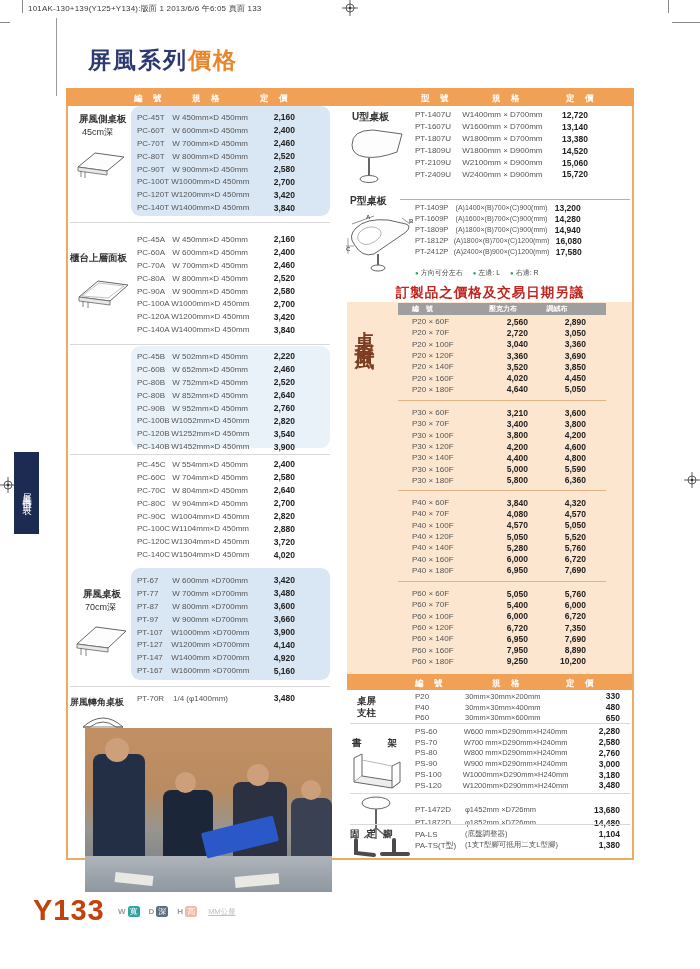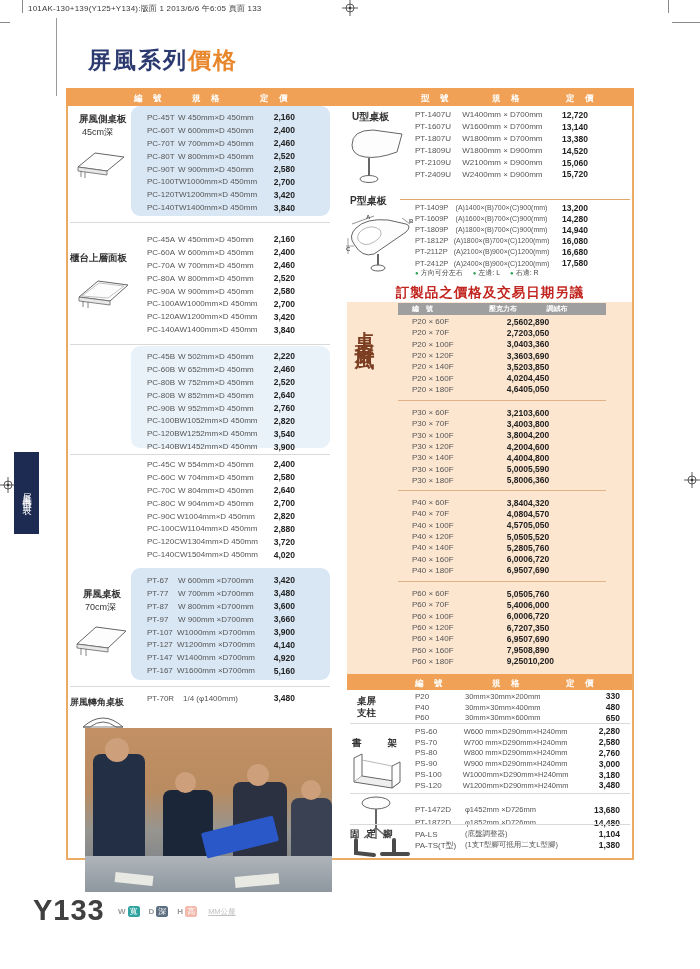--- a/index.html
+++ b/index.html
@@ -17,39 +17,39 @@
   .title .accent{color:#e8862c;}
 
   
   .frame{left:66px;top:88px;width:568px;height:772px;border:2px solid #ecab63;background:#fff;}
   .obar{background:#f0a155;height:18px;}
   .obar-lab{font-size:8.5px;font-weight:bold;color:#fff;letter-spacing:1px;white-space:nowrap;}
 
   
   .row{display:flex;align-items:center;}
   .row span{white-space:nowrap;}
-  .lrows .row{height:12.9px;padding:0 35px 0 16px;}
+  .lrows .row{height:12.9px;padding:0 35px 0 6px;}
   .lrows .c0{width:36px;font-size:8px;color:#555;}
   .lrows .c1{flex:1;font-size:8px;color:#555;}
   .lrows .c2{width:48px;text-align:right;font-size:8.5px;font-weight:bold;color:#222;}
 
   .urows .row{height:11.9px;padding:0 46px 0 70px;}
   .urows .c0{width:52px;font-size:8px;color:#555;}
   .urows .c1{flex:1;font-size:8px;color:#555;}
   .urows .c2{width:50px;text-align:right;font-size:8.5px;font-weight:bold;color:#222;}
 
   .prowsP .row{height:11.1px;padding:0 46px 0 70px;}
   .prowsP .c0{width:50px;font-size:7.5px;color:#555;}
   .prowsP .c1{flex:1;font-size:7px;color:#555;}
-  .prowsP .c2{width:50px;text-align:right;font-size:8.5px;font-weight:bold;color:#222;}
+  .prowsP .c2{width:50px;text-align:center;font-size:8.5px;font-weight:bold;color:#222;}
 
   .frows .row{height:11.3px;padding:0 20px 0 14px;}
   .frows .c0{width:66px;font-size:8px;color:#555;}
   .frows .c1{width:50px;text-align:right;font-size:8.5px;font-weight:bold;color:#222;}
-  .frows .c2{width:58px;text-align:left;font-size:8.5px;font-weight:bold;color:#222;}
+  .frows .c2{width:58px;text-align:right;font-size:8.5px;font-weight:bold;color:#222;}
 
   .brows .row{height:10.8px;padding:0 14px 0 70px;}
   .brows .c0{width:50px;font-size:8px;color:#555;}
   .brows .c1{flex:1;font-size:7.5px;color:#555;}
   .brows .c2{width:54px;text-align:right;font-size:8.5px;font-weight:bold;color:#222;}
   .brows.tall .row{height:13px;}
 
   .panel-blue{background:#d9e7f4;border-radius:9px;}
   .panel-blue-lt{background:#e9f2f9;border-radius:9px;}
   .sep{height:1px;background:#d9d9d9;}
@@ -78,21 +78,21 @@
 
   
   .photo{left:85px;top:728px;width:247px;height:164px;overflow:hidden;
          background:linear-gradient(180deg,#c29064 0%,#b98b60 38%,#97958f 62%,#6f7884 100%);}
   .ph-table{position:absolute;left:0;bottom:0;width:247px;height:36px;background:linear-gradient(180deg,#aeb4ba,#8e979f);}
   .ph-person{position:absolute;border-radius:8px 8px 0 0;}
   .ph-head{position:absolute;border-radius:50%;background:#cda07b;}
   .ph-folder{position:absolute;background:#2a58c9;transform:rotate(-14deg);border-radius:2px;}
   .ph-paper{position:absolute;background:#e9e9e4;}
 
-  .footer-code{left:33px;top:894px;font-size:29px;font-weight:800;color:#404040;letter-spacing:1px;}
+  .footer-code{left:33px;top:894px;font-size:29px;font-weight:800;color:#c2410c;letter-spacing:1px;}
   .legend{left:118px;top:906px;display:flex;align-items:center;gap:9px;}
   .legend .item{display:flex;align-items:center;gap:2px;}
   .legend .letter{font-size:8px;font-weight:bold;color:#9a9a9a;}
   .badge{width:12px;height:11px;border-radius:2.5px;color:#fff;font-size:8px;
          display:flex;align-items:center;justify-content:center;}
   .badge0{background:#2fa3a0;}
   .badge1{background:#5d6e80;}
   .badge2{background:#f2b9ac;}
   .unit{font-size:7.5px;color:#c0c0c0;margin-left:2px;text-decoration:underline;}
   svg{display:block;}
@@ -498,25 +498,20 @@
       </div>
       <div class="row">
         <span class="c0">PT-1809P</span>
         <span class="c1">(A)1800×(B)700×(C)900(mm)</span>
         <span class="c2">14,940</span>
       </div>
       <div class="row">
         <span class="c0">PT-1812P</span>
         <span class="c1">(A)1800×(B)700×(C)1200(mm)</span>
         <span class="c2">16,080</span>
-      </div>
-      <div class="row">
-        <span class="c0">PT-2112P</span>
-        <span class="c1">(A)2100×(B)900×(C)1200(mm)</span>
-        <span class="c2">16,680</span>
       </div>
       <div class="row">
         <span class="c0">PT-2412P</span>
         <span class="c1">(A)2400×(B)900×(C)1200(mm)</span>
         <span class="c2">17,580</span>
       </div>
     </div>
   <div class="abs notes" style="left:415px;top:268px;">
     <span>方向可分左右</span>
     <span>左邊: L</span>

